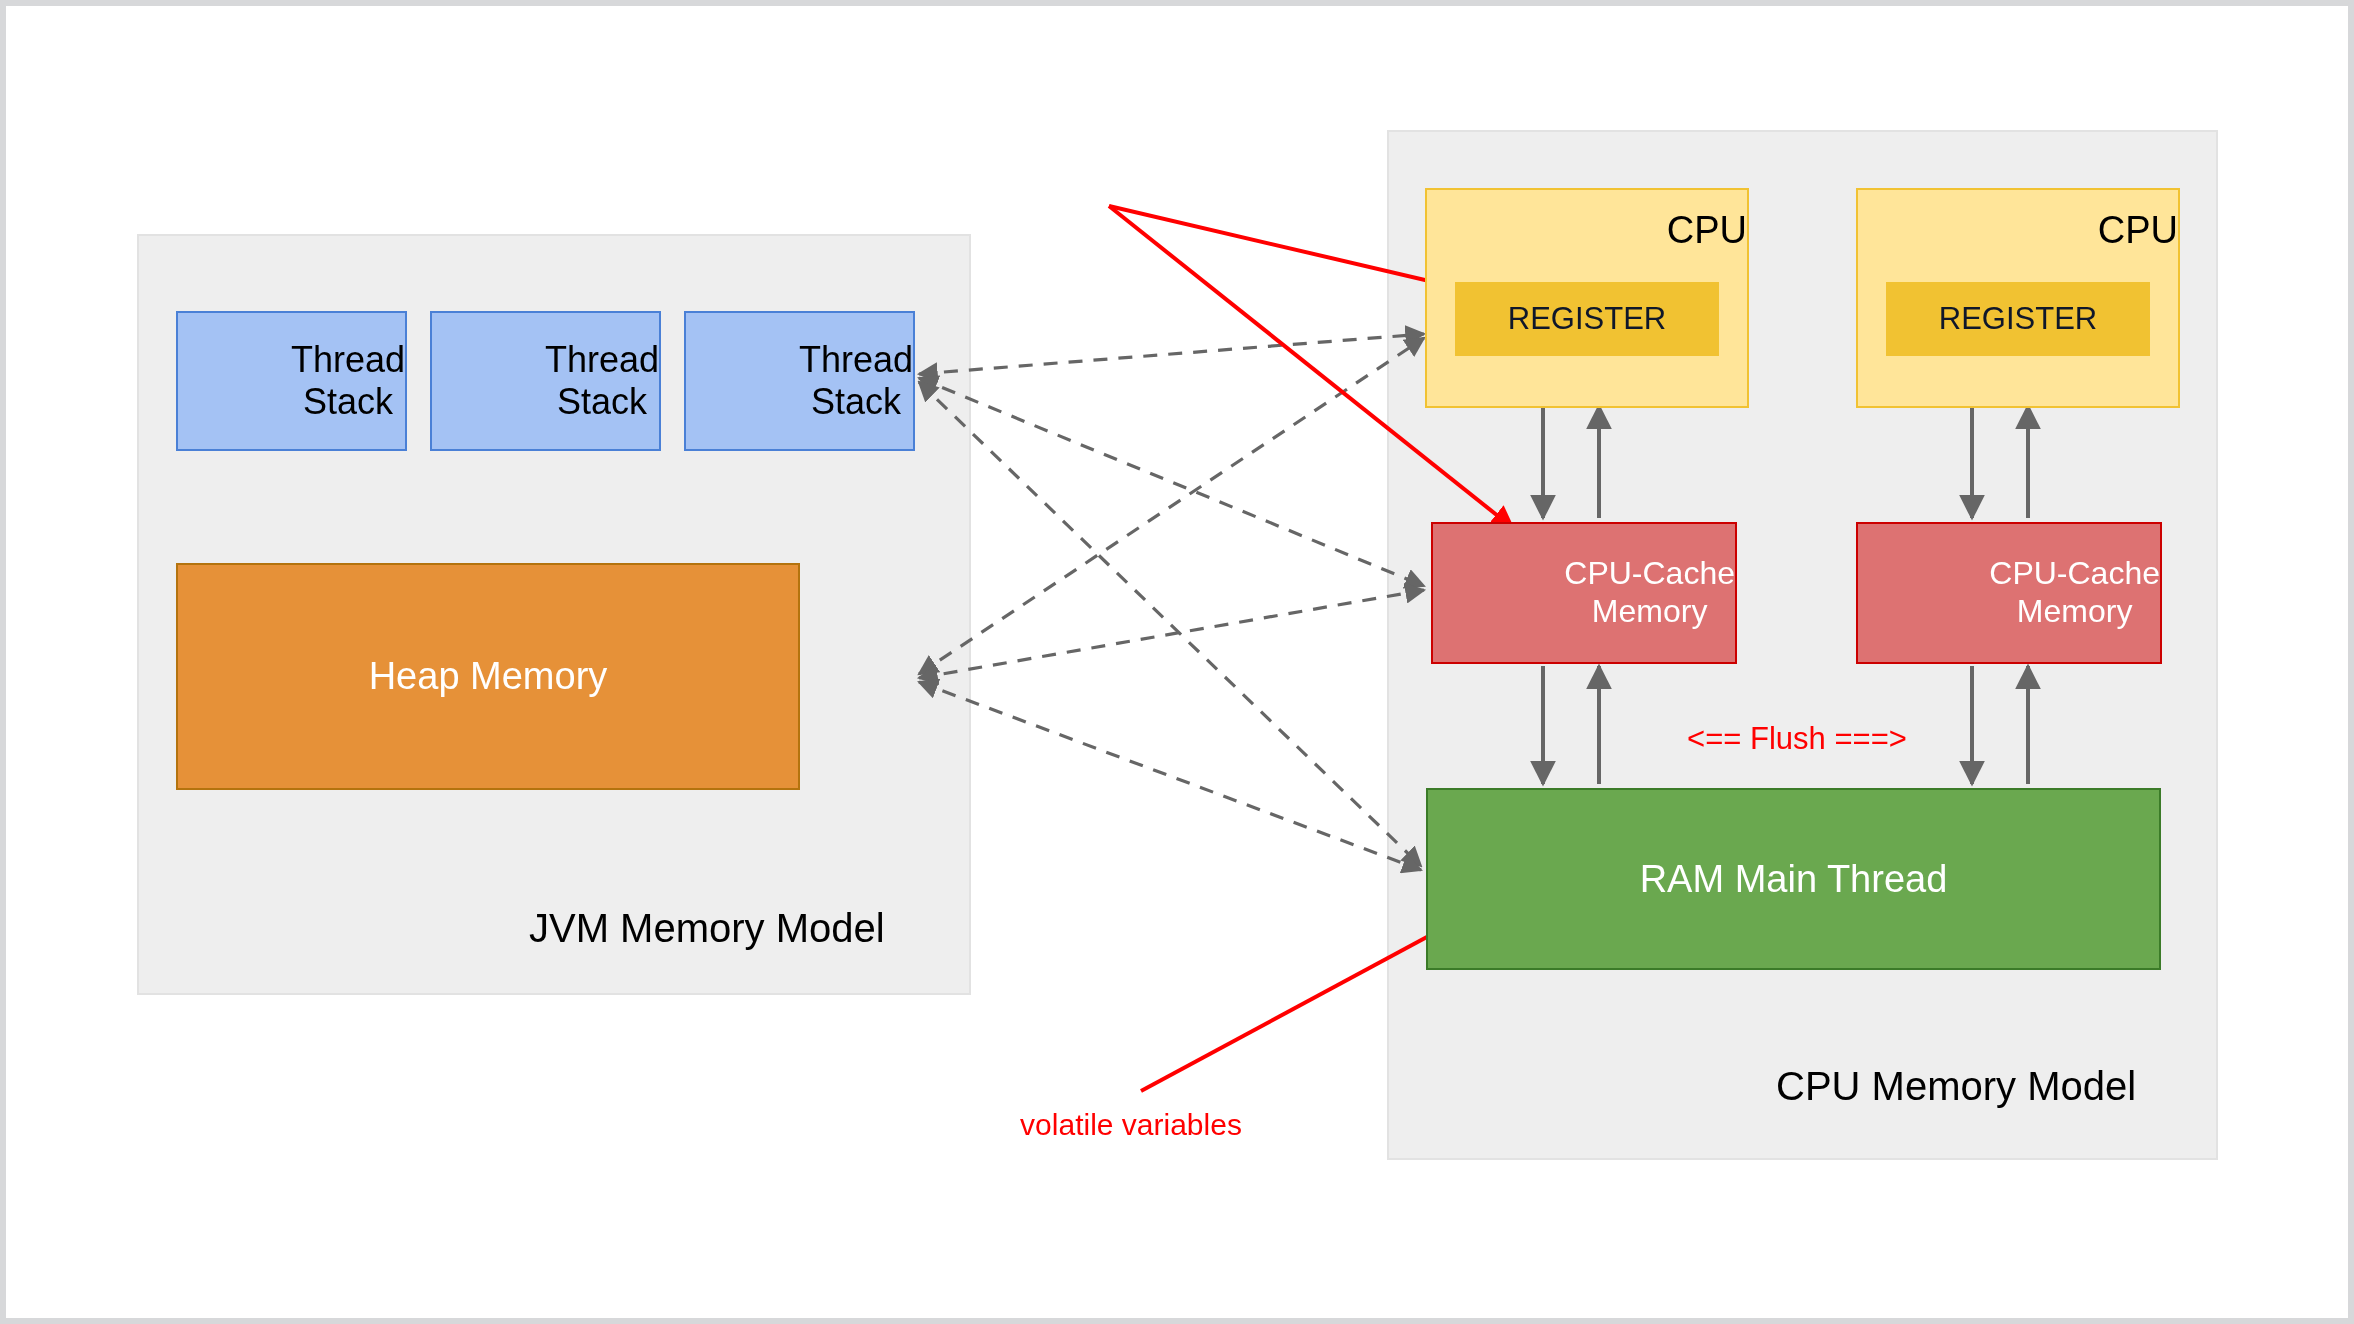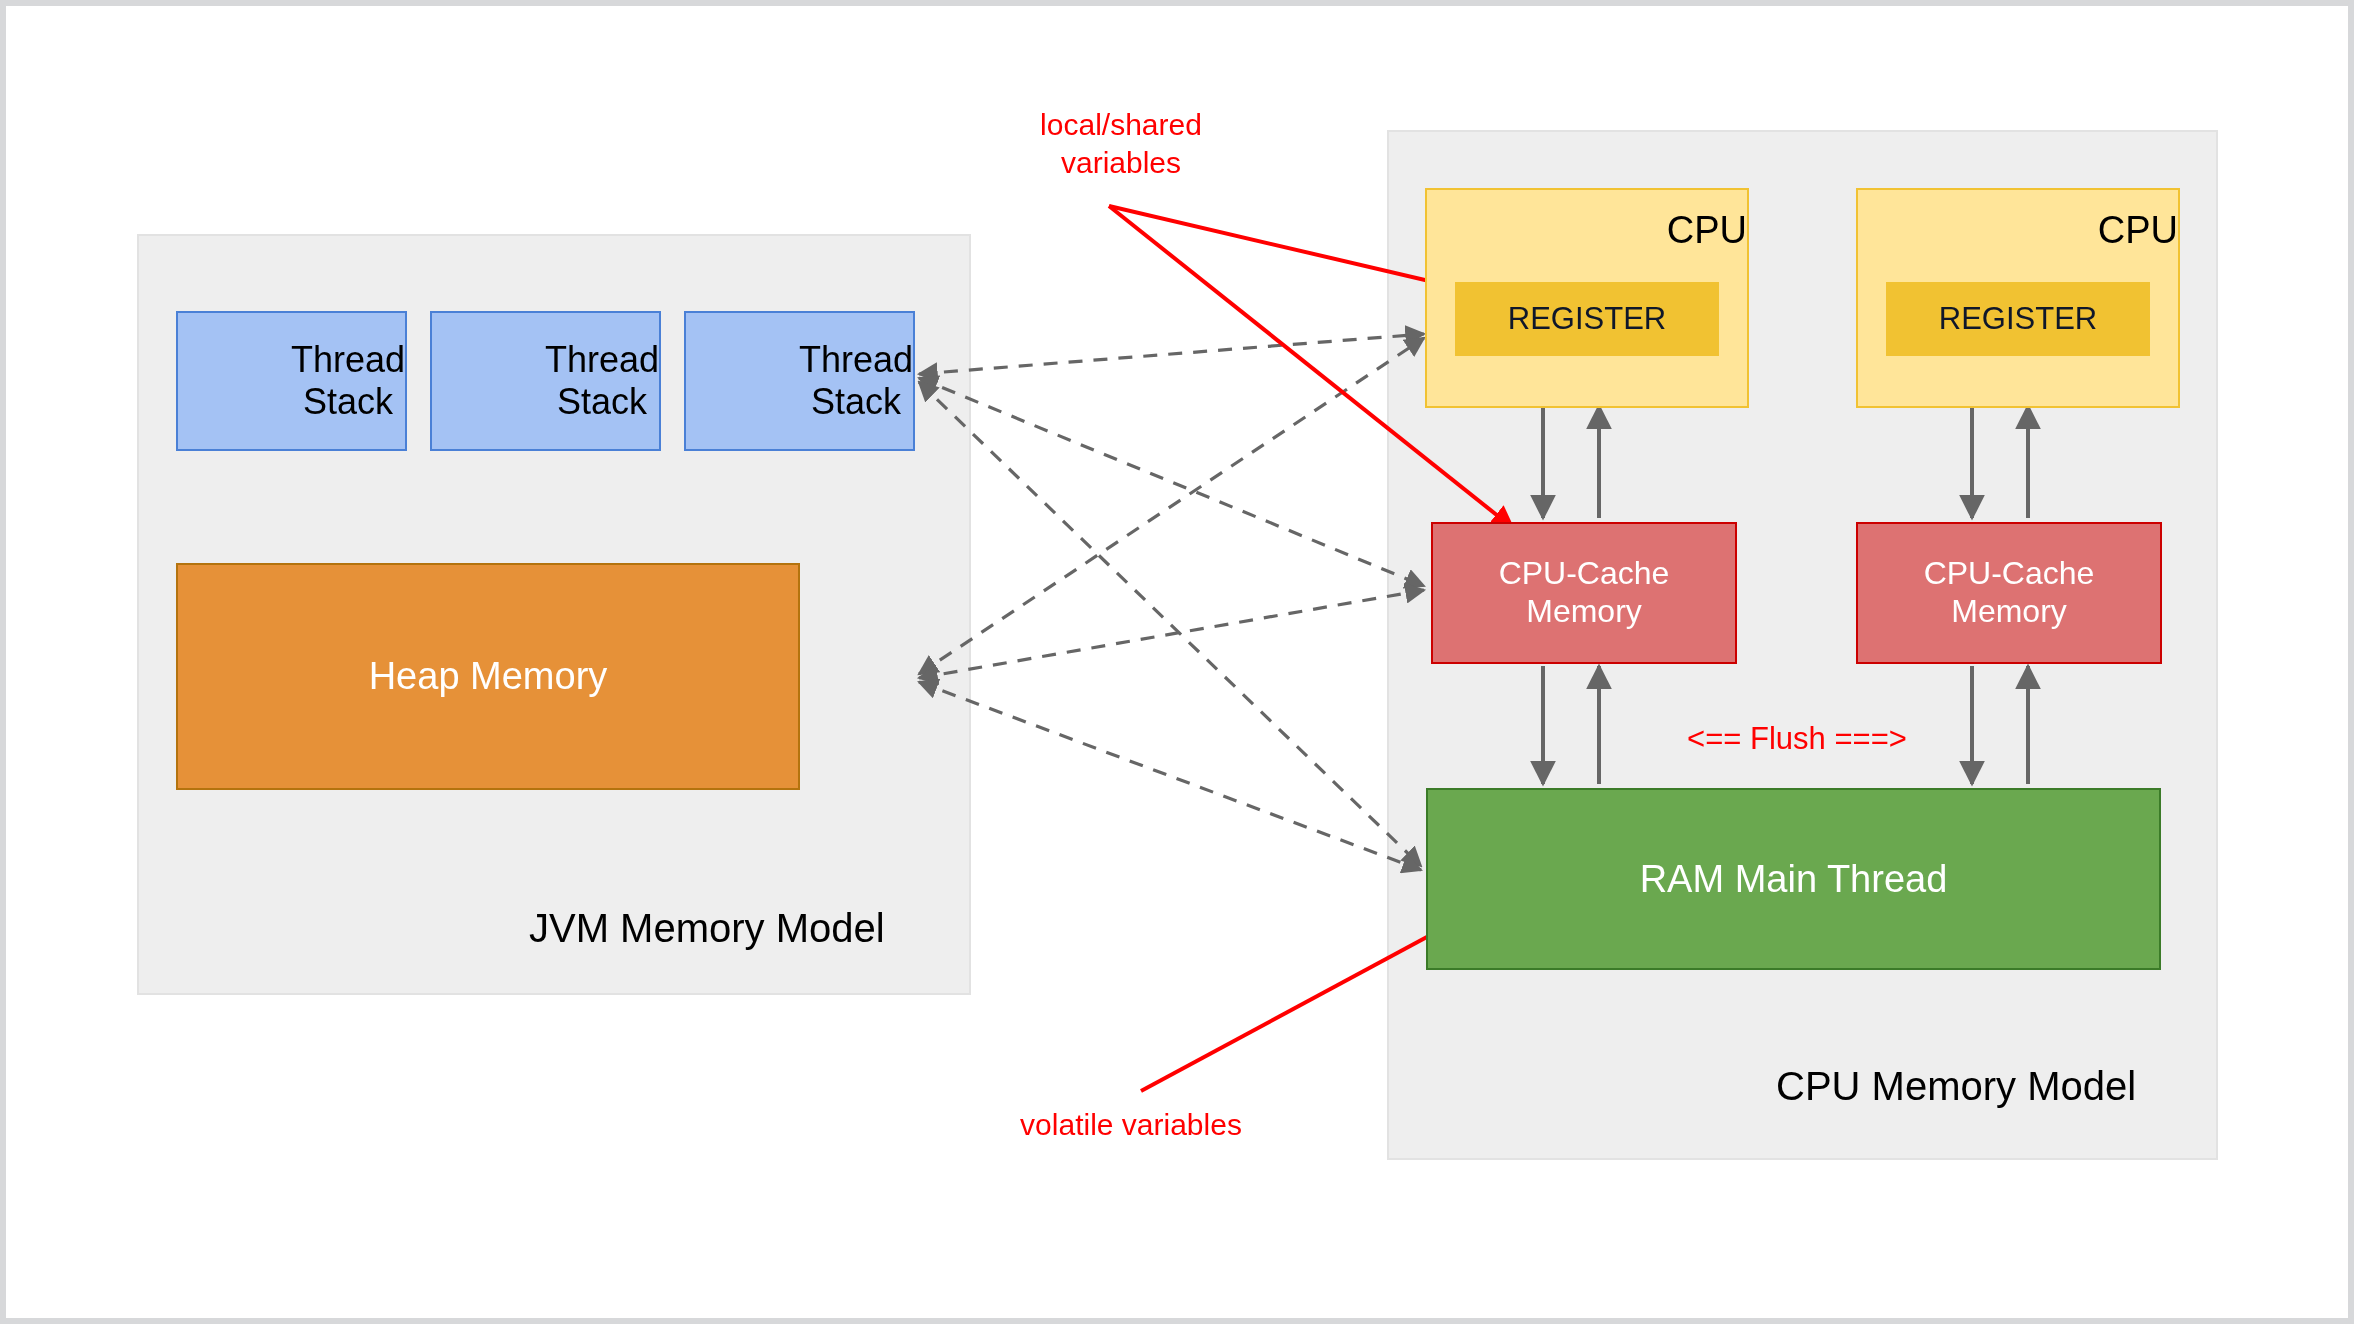--- a/index.html
+++ b/index.html
@@ -103,20 +103,21 @@
   }
 
   .cache-box {
     background: #dd7272;
     border: 2px solid #cc0000;
     color: #ffffff;
     font-size: 32px;
     top: 516px;
     width: 306px;
     height: 142px;
+    justify-content: flex-end;
   }
   #cache-box-1 { left: 1425px; }
   #cache-box-2 { left: 1850px; }
 
   #ram-box {
     background: #6aa84f;
     border: 2px solid #3b7b28;
     color: #ffffff;
     font-size: 38px;
     left: 1420px;
@@ -244,17 +245,15 @@
   </div>
 
   <div class="node" id="ram-box">
     <span>RAM Main Thread</span>
   </div>
 
   <div id="flush-label">&lt;== Flush ===&gt;</div>
 
   <div class="container-title" id="cpu-title">CPU Memory Model</div>
 
-  <div class="red-label" id="local-shared-label">local/shared
-variables</div>
   <div class="red-label" id="volatile-label">volatile variables</div>
 
 </div>
 
 </body></html>

